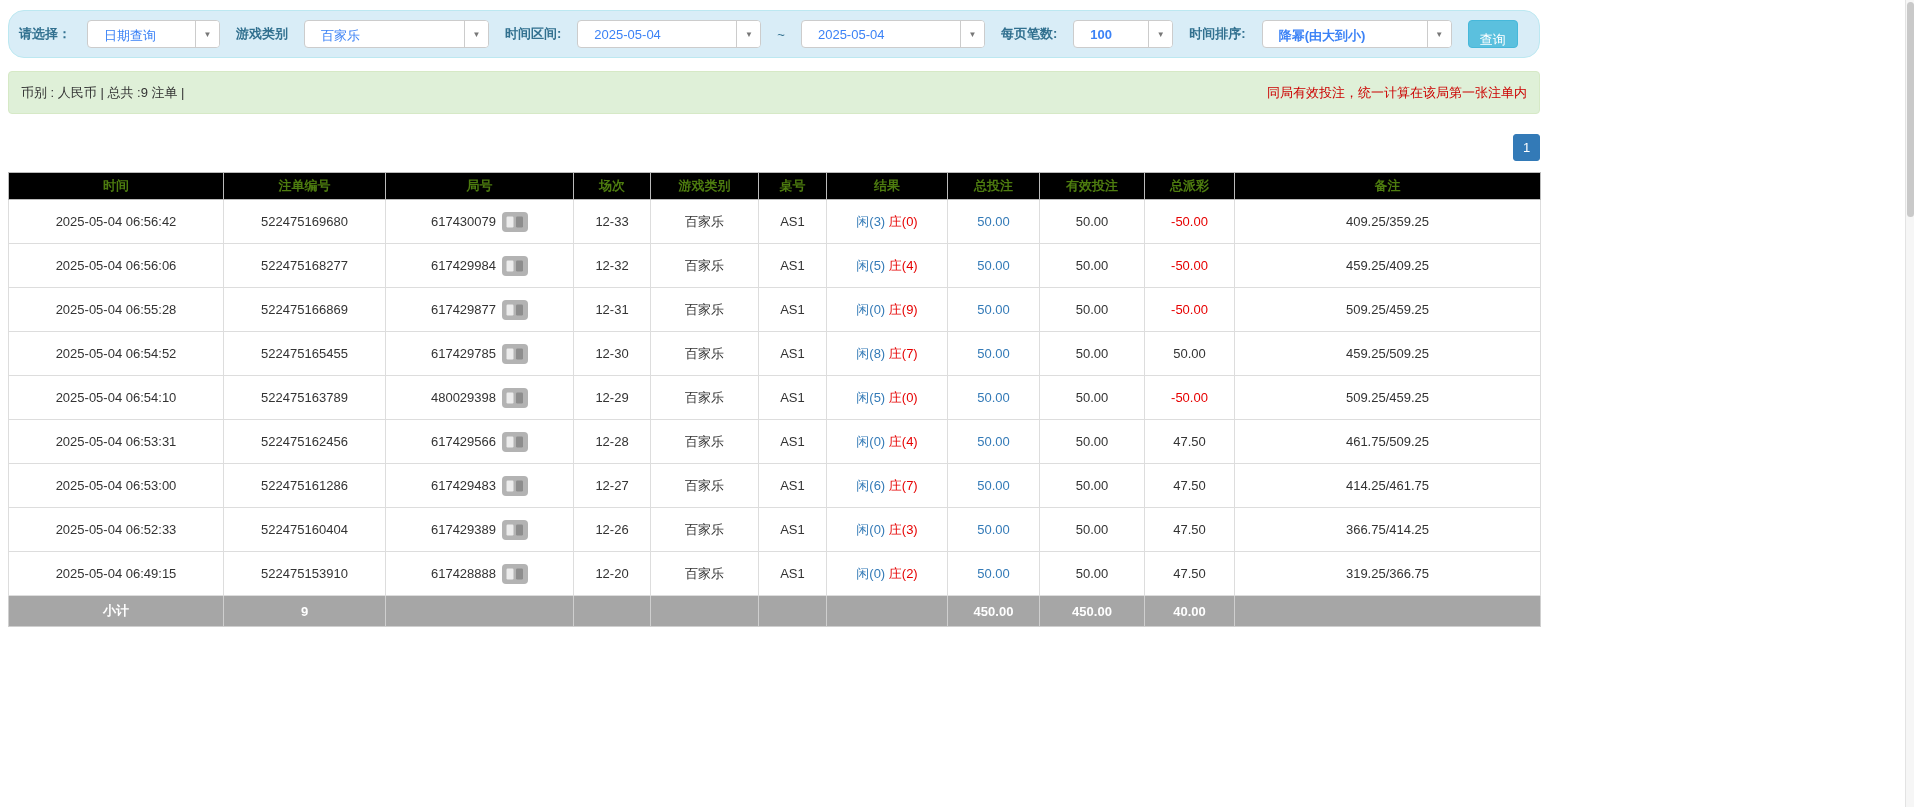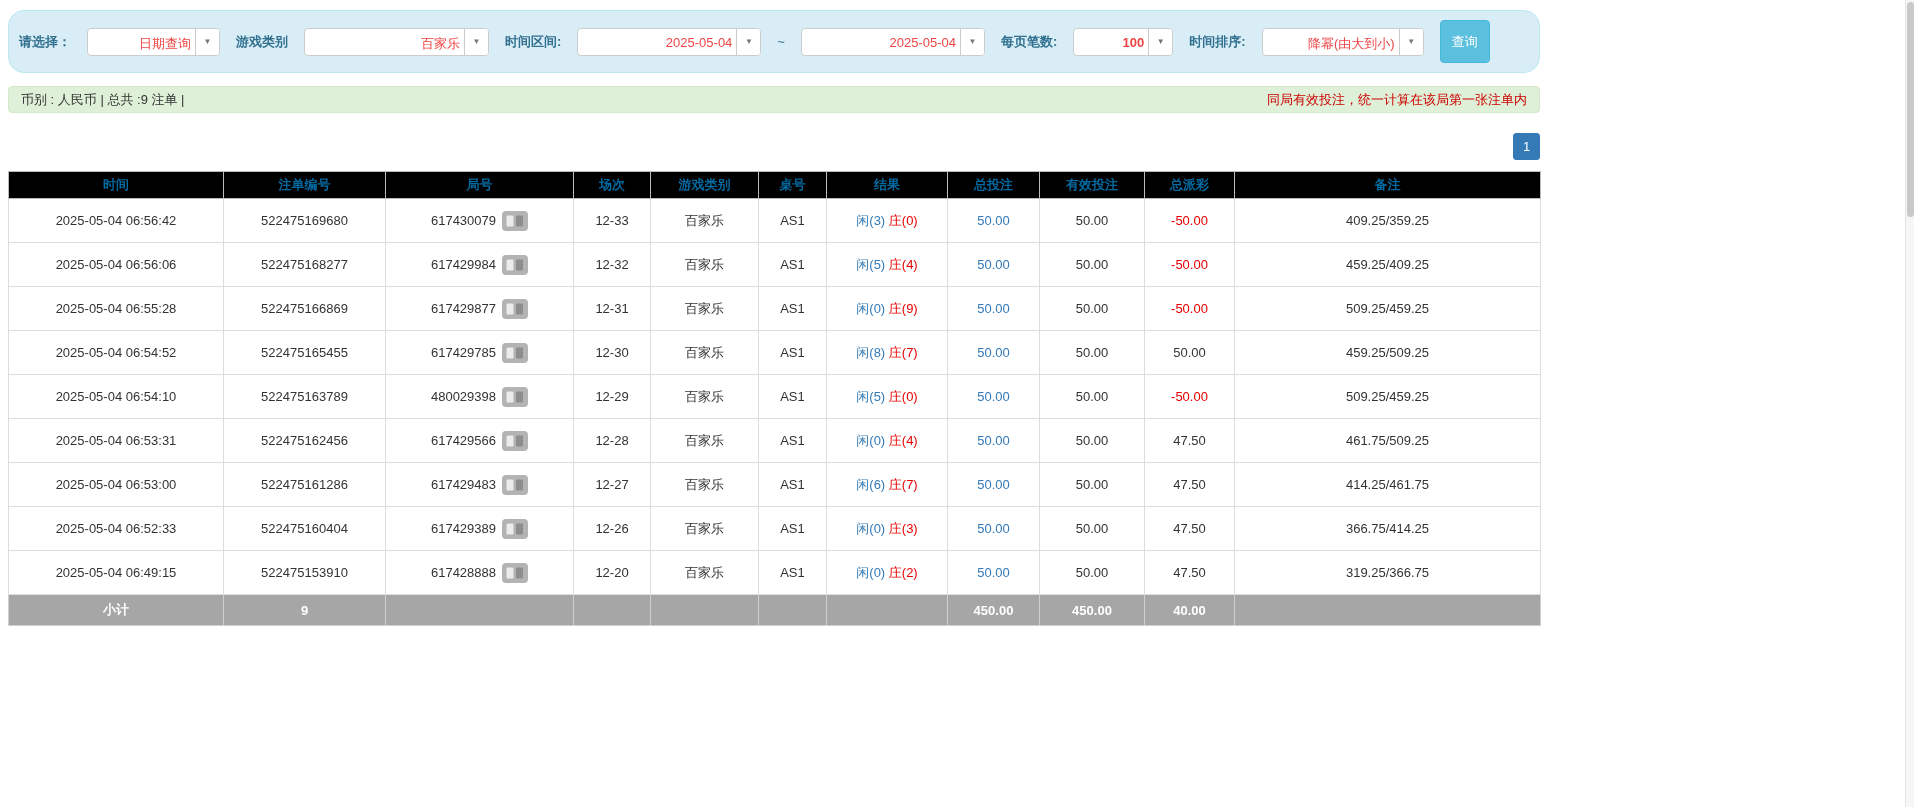--- a/index.html
+++ b/index.html
@@ -25,57 +25,57 @@
   
   .filter-bar{
     background:var(--filter-bar-bg);border:1px solid var(--filter-bar-border);
     border-radius:16px;padding:9px 10px;display:flex;align-items:center;gap:16px;
   }
   .flabel{color:#31708f;font-weight:bold;white-space:nowrap;}
   .combo{
     display:flex;align-items:stretch;background:#fff;border:1px solid #ccc;
     border-radius:4px;height:28px;overflow:hidden;cursor:pointer;
   }
-  .combo .val{padding:6px 4px;flex:1;white-space:nowrap;color:#ef4444;overflow:hidden;text-align:right;}
+  .combo .val{padding:6px 16px;flex:1;white-space:nowrap;color:#3b82f6;overflow:hidden;}
   .combo .caret-btn{
     width:24px;border-left:1px solid #ccc;background:#fff;display:flex;
     align-items:center;justify-content:center;color:#777;font-size:8px;flex:none;
   }
   .w-qtype{width:133px;}
   .w-game{width:185px;}
   .w-date{width:184px;}
   .w-size{width:100px;font-weight:bold;}
-  .w-sort{width:162px;}
+  .w-sort{width:190px;font-weight:bold;}
   .tilde{color:#31708f;}
   .search-btn{
     background:var(--button-bg);border:1px solid #46b8da;color:#fff;border-radius:4px;
-    height:43px;padding:10px 11px;font-size:13px;cursor:pointer;
+    height:28px;padding:10px 11px;font-size:13px;cursor:pointer;
     font-family:Liberation Serif, serif;
   }
 
   
   .summary-bar{
     margin-top:13px;background:var(--summary-bar-bg);border:1px solid var(--summary-bar-border);
-    border-radius:4px;padding:12px;display:flex;justify-content:space-between;align-items:center;height:27px;
+    border-radius:4px;padding:12px;display:flex;justify-content:space-between;align-items:center;height:43px;
   }
   .summary-left{color:#333;}
   .summary-right{color:var(--notice-red);}
 
   
   .pagination{margin:20px 0 11px;display:flex;justify-content:flex-end;}
   .page-btn{
     display:inline-flex;width:27px;height:27px;align-items:center;justify-content:center;
     background:var(--accent-blue);color:#fff;border-radius:3px;font-size:13px;
     cursor:pointer;text-decoration:none;border:1px solid var(--accent-blue);
   }
 
   
   table{width:100%;border-collapse:collapse;table-layout:fixed;}
   thead th{
-    background:var(--table-header-bg);color:#0369a1;font-weight:bold;height:27px;
+    background:var(--table-header-bg);color:#4d7c0f;font-weight:bold;height:27px;
     border:1px solid #bbb;font-size:13px;text-align:center;
   }
   tbody td{
     border:1px solid #ddd;height:44px;text-align:center;font-size:13px;
     background:#fff;color:#333;vertical-align:middle;word-break:break-all;
   }
   tbody.summary td{
     background:var(--summary-row-bg);color:#fff;height:31px;font-weight:bold;
     border:1px solid #cfcfcf;
   }

